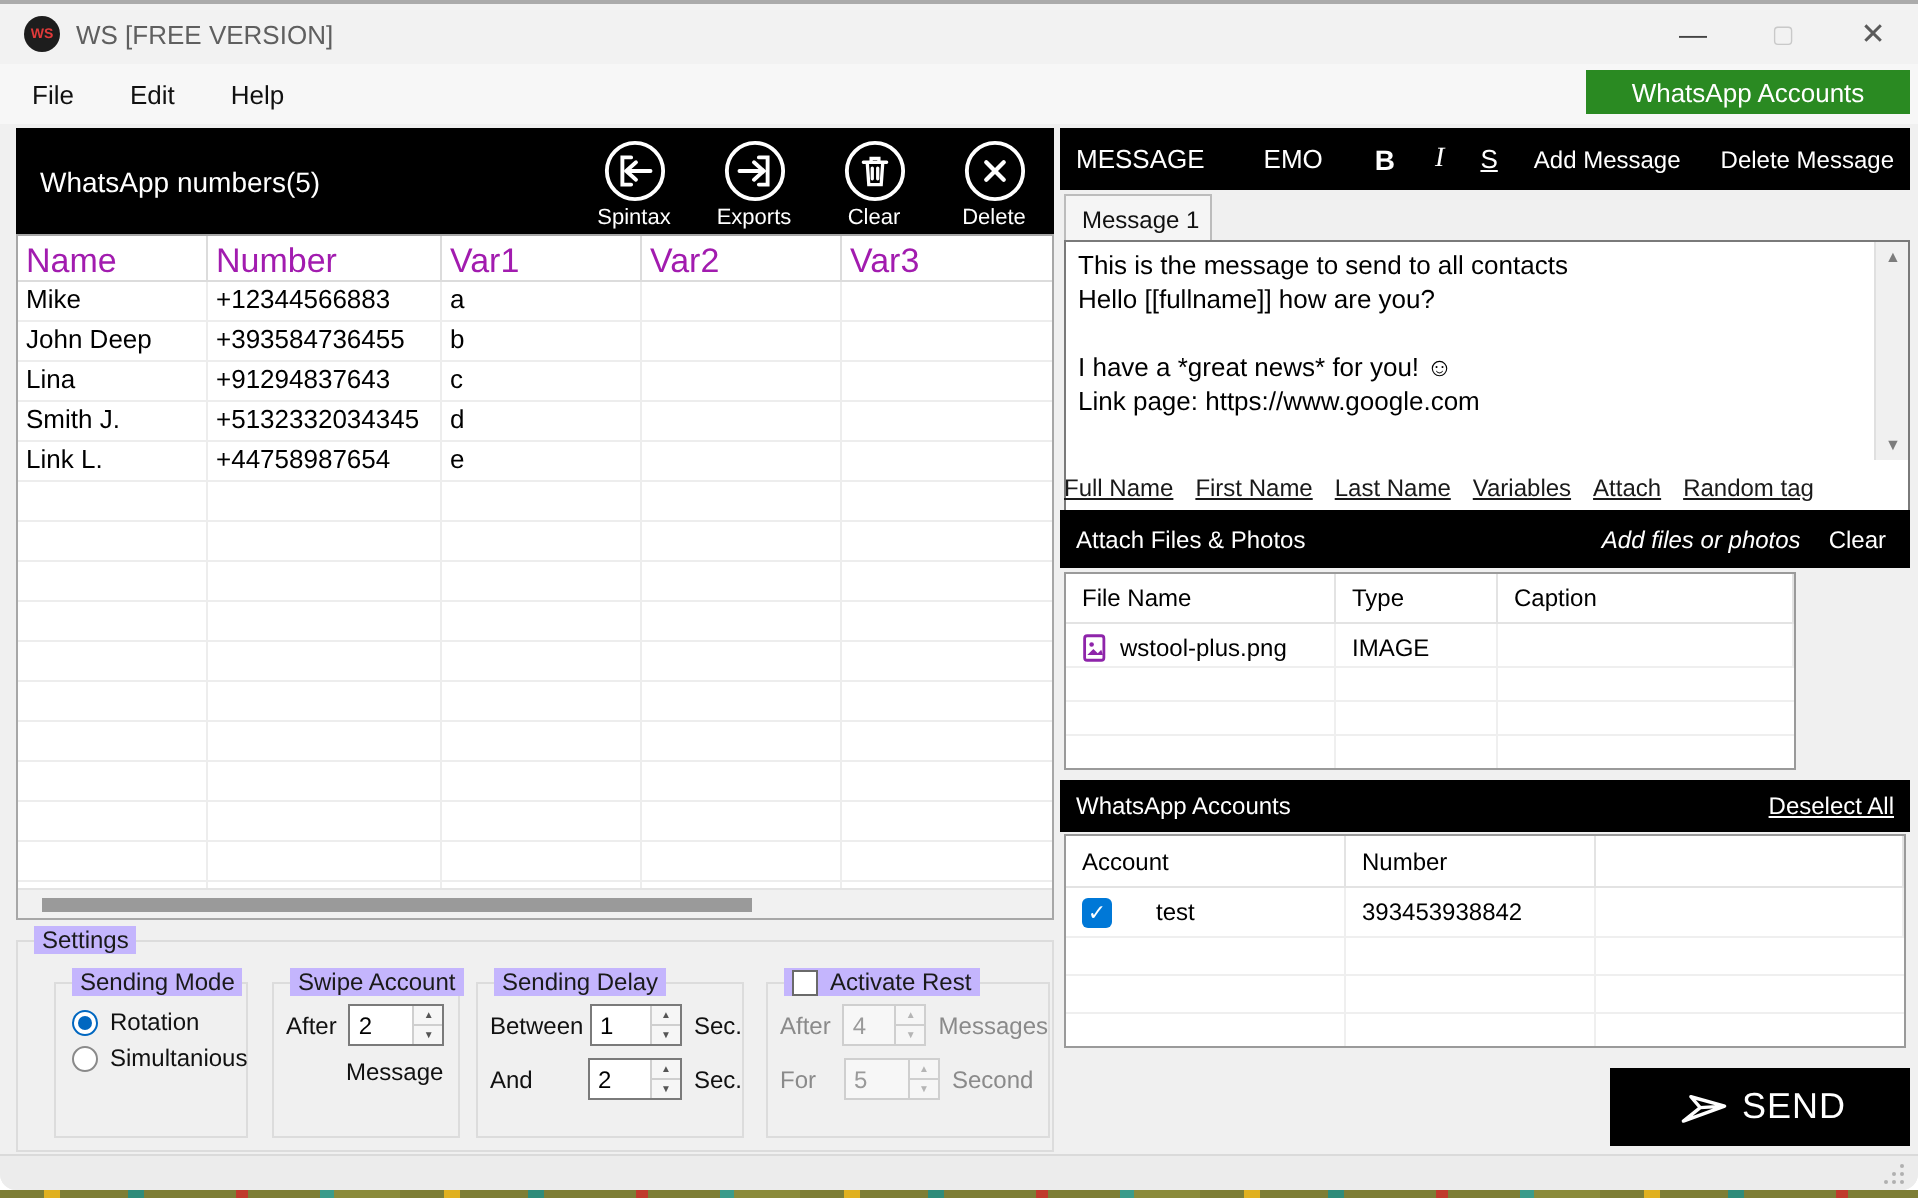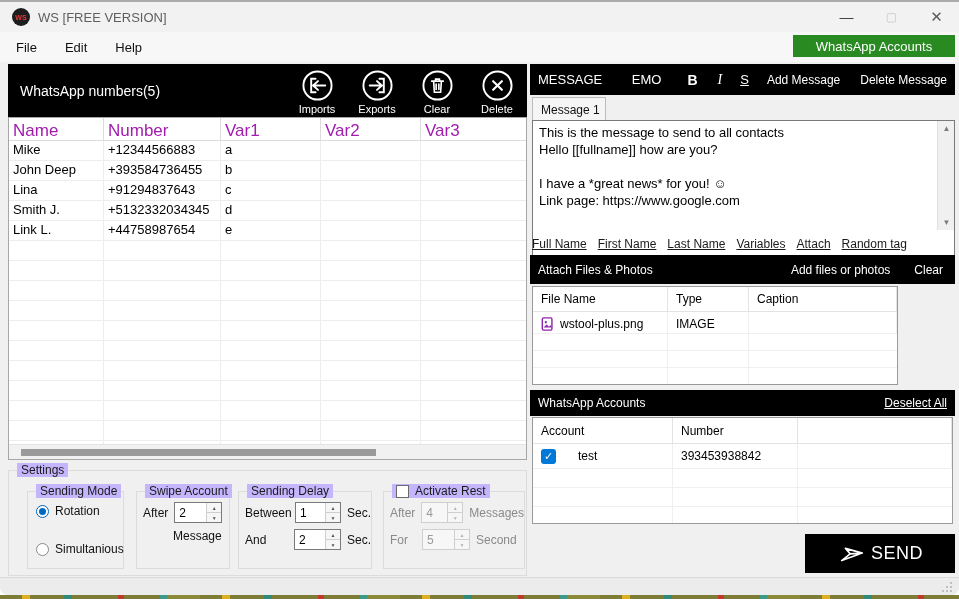--- a/index.html
+++ b/index.html
@@ -49,21 +49,21 @@
   
   .settings { position:absolute; left:8px; top:462px; width:519px; height:112px; }
   .fieldset { position:absolute; border:1px solid #dcdcdc; }
   .fieldset > .legend { position:absolute; top:-8px; left:8px; background:#c4b5fd; padding:0 4px; font-size:12px; color:#1a1a1a; white-space:nowrap; }
   .fs-settings { left:0; top:6px; width:519px; height:106px; }
   .fs-mode { left:18px; top:20px; width:97px; height:78px; }
   .fs-swipe { left:127px; top:20px; width:94px; height:78px; }
   .fs-delay { left:229px; top:20px; width:134px; height:78px; }
   .fs-rest { left:374px; top:20px; width:142px; height:78px; }
   .radio-row { display:flex; align-items:center; gap:6px; margin:12px 0 0 8px; font-size:12px; color:#111; }
-  .radio-row.second { margin-top:24px; }
+  .radio-row.second { margin-top:4px; }
   .radio { width:13px; height:13px; border-radius:50%; border:1px solid #8a8a8a; background:#fff; position:relative; flex:0 0 auto; }
   .radio.checked { border:1px solid #0067c0; }
   .radio.checked::after { content:""; position:absolute; inset:2px; border-radius:50%; background:#0067c0; }
   .spin-row { display:flex; align-items:center; gap:6px; margin:10px 0 0 6px; font-size:12px; color:#111; }
   .spin-row.second { margin-top:6px; }
   .spinner { width:48px; height:21px; background:#fff; border:1px solid #7a7a7a; display:flex; }
   .spin-val { flex:1; font-size:12px; padding:3px 0 0 4px; color:#000; }
   .spin-btns { width:15px; display:flex; flex-direction:column; border-left:1px solid #cfcfcf; }
   .spin-btns span { flex:1; font-size:5px; color:#555; display:flex; align-items:center; justify-content:center; background:#f6f6f6; }
   .spin-btns span:first-child { border-bottom:1px solid #cfcfcf; }
@@ -96,21 +96,21 @@
   .vscroll { position:absolute; right:0; top:0; width:17px; height:109px; background:#f0f0f0; border-left:1px solid #e0e0e0; }
   .vscroll .arr { position:absolute; left:0; width:17px; height:15px; font-size:8px; color:#7c7c7c; display:flex; align-items:center; justify-content:center; }
   .vscroll .arr.up { top:0; } .vscroll .arr.dn { bottom:0; }
 
   .links-row { position:absolute; left:532px; top:233px; width:423px; height:17px; display:flex; gap:11px; align-items:center; }
   .links-row a { font-size:12px; color:#1a1a1a; text-decoration:underline; white-space:nowrap; }
 
   .attach-bar { position:absolute; left:530px; top:253px; width:425px; height:29px; background:#000; color:#fff;
                 display:flex; align-items:center; font-size:12px; }
   .attach-bar .title { margin-left:8px; flex:1; }
-  .attach-bar .add { margin-right:24px; }
+  .attach-bar .add { margin-right:14px;font-style:italic; }
   .attach-bar .clear { margin-right:12px; }
 
   .mini-table { position:absolute; background:#fff; border:1px solid #9a9a9a; display:flex; flex-direction:column; }
   .files-table { left:532px; top:284px; width:366px; height:99px; }
   .ft-grid { display:grid; grid-template-columns:135px 81px 1fr; }
   .ft-head { height:25px; border-bottom:1px solid #e3e3e3; }
   .ft-head .cell { font-size:12px; color:#000; padding:5px 0 0 8px; border-right:1px solid #e3e3e3; }
   .ft-row { height:22px; border-bottom:1px solid #efefef; }
   .ft-row .cell { font-size:12px; color:#000; padding:3px 0 0 8px; border-right:1px solid #efefef; display:flex; align-items:center; gap:5px; }
   .ft-empty { flex:1;
@@ -172,21 +172,21 @@
 
   <div class="left-header">
     <div class="left-header-title">WhatsApp numbers(5)</div>
     <div class="icon-btn">
       <span>
         <svg width="33" height="33" viewBox="0 0 34 34">
             <circle cx="17" cy="17" r="14.5" fill="none" stroke="#fff" stroke-width="2"></circle>
             <path d="M15 10 H10.5 V24 H15 M25 17 H12.5 M12.5 17 L17.5 12.5 M12.5 17 L17.5 21.5" fill="none" stroke="#fff" stroke-width="2" stroke-linecap="round"></path>
           </svg>
       </span>
-      <span class="icon-label">Imports</span>
+      <span class="icon-label">Spintax</span>
     </div>
     <div class="icon-btn">
       <span>
         <svg width="33" height="33" viewBox="0 0 34 34">
             <circle cx="17" cy="17" r="14.5" fill="none" stroke="#fff" stroke-width="2"></circle>
             <path d="M19 10 H23.5 V24 H19 M9 17 H21.5 M21.5 17 L16.5 12.5 M21.5 17 L16.5 21.5" fill="none" stroke="#fff" stroke-width="2" stroke-linecap="round"></path>
           </svg>
       </span>
       <span class="icon-label">Exports</span>
     </div>

